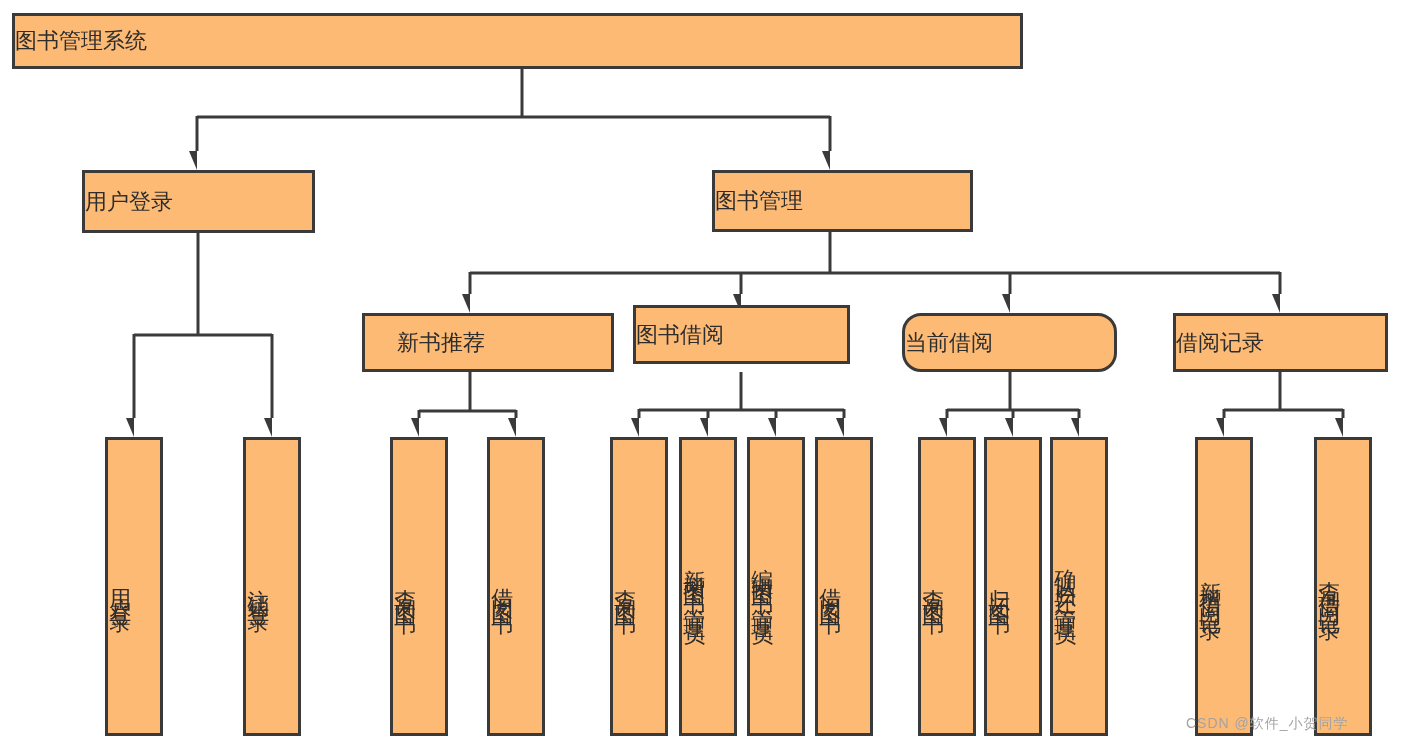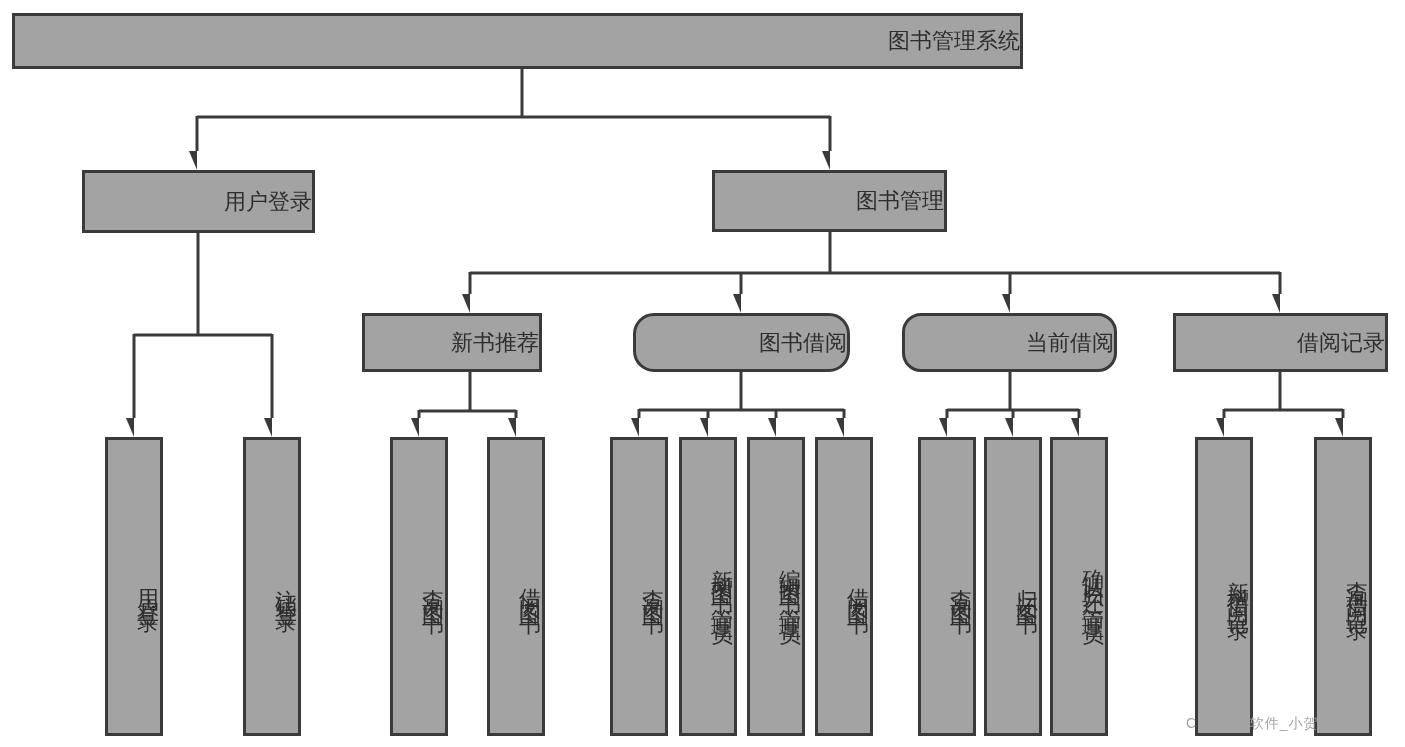--- a/index.html
+++ b/index.html
@@ -8,44 +8,44 @@
     width:1405px;height:747px;
     background:#ffffff;
     font-family:"Liberation Sans",sans-serif;
     overflow:hidden;
   }
   .connectors{position:absolute;left:0;top:0;width:1405px;height:747px;z-index:1;}
   .node{
     position:absolute;
     box-sizing:border-box;
     border:3px solid #3a3a3a;
-    background:#a3a3a3;
+    background:#fdba74;
     display:flex;
     align-items:center;
-    justify-content:flex-end;
+    justify-content:flex-start;
     color:#2d2d2d;
     font-size:22px;
     z-index:2;
     text-align:center;
   }
   .leaf .vtext{
     writing-mode:vertical-rl;
     text-orientation:mixed;
     letter-spacing:8px;
     line-height:1.1;
     white-space:nowrap;
   }
   
   #n-root{left:12px;top:13px;width:1011px;height:56px;}
   
   #n-user-login{left:82px;top:170px;width:233px;height:63px;}
-  #n-book-mgmt{left:712px;top:170px;width:235px;height:62px;}
-  
-  #n-new-book{left:362px;top:313px;width:180px;height:59px;}
-  #n-book-borrow{left:633px;top:313px;width:217px;height:59px;border-radius:21px;}
+  #n-book-mgmt{left:712px;top:170px;width:261px;height:62px;}
+  
+  #n-new-book{left:362px;top:313px;width:252px;height:59px;padding-left:32px;}
+  #n-book-borrow{left:633px;top:305px;width:217px;height:59px;}
   #n-current-borrow{left:902px;top:313px;width:215px;height:59px;border-radius:19px;}
   #n-borrow-records{left:1173px;top:313px;width:215px;height:59px;}
   
   .leaf{top:437px;width:58px;height:299px;}
   #l-user-login{left:105px;}
   #l-logout{left:243px;}
   #l-nb-query{left:390px;}
   #l-nb-borrow{left:487px;}
   #l-bb-query{left:610px;}
   #l-bb-add{left:679px;}

